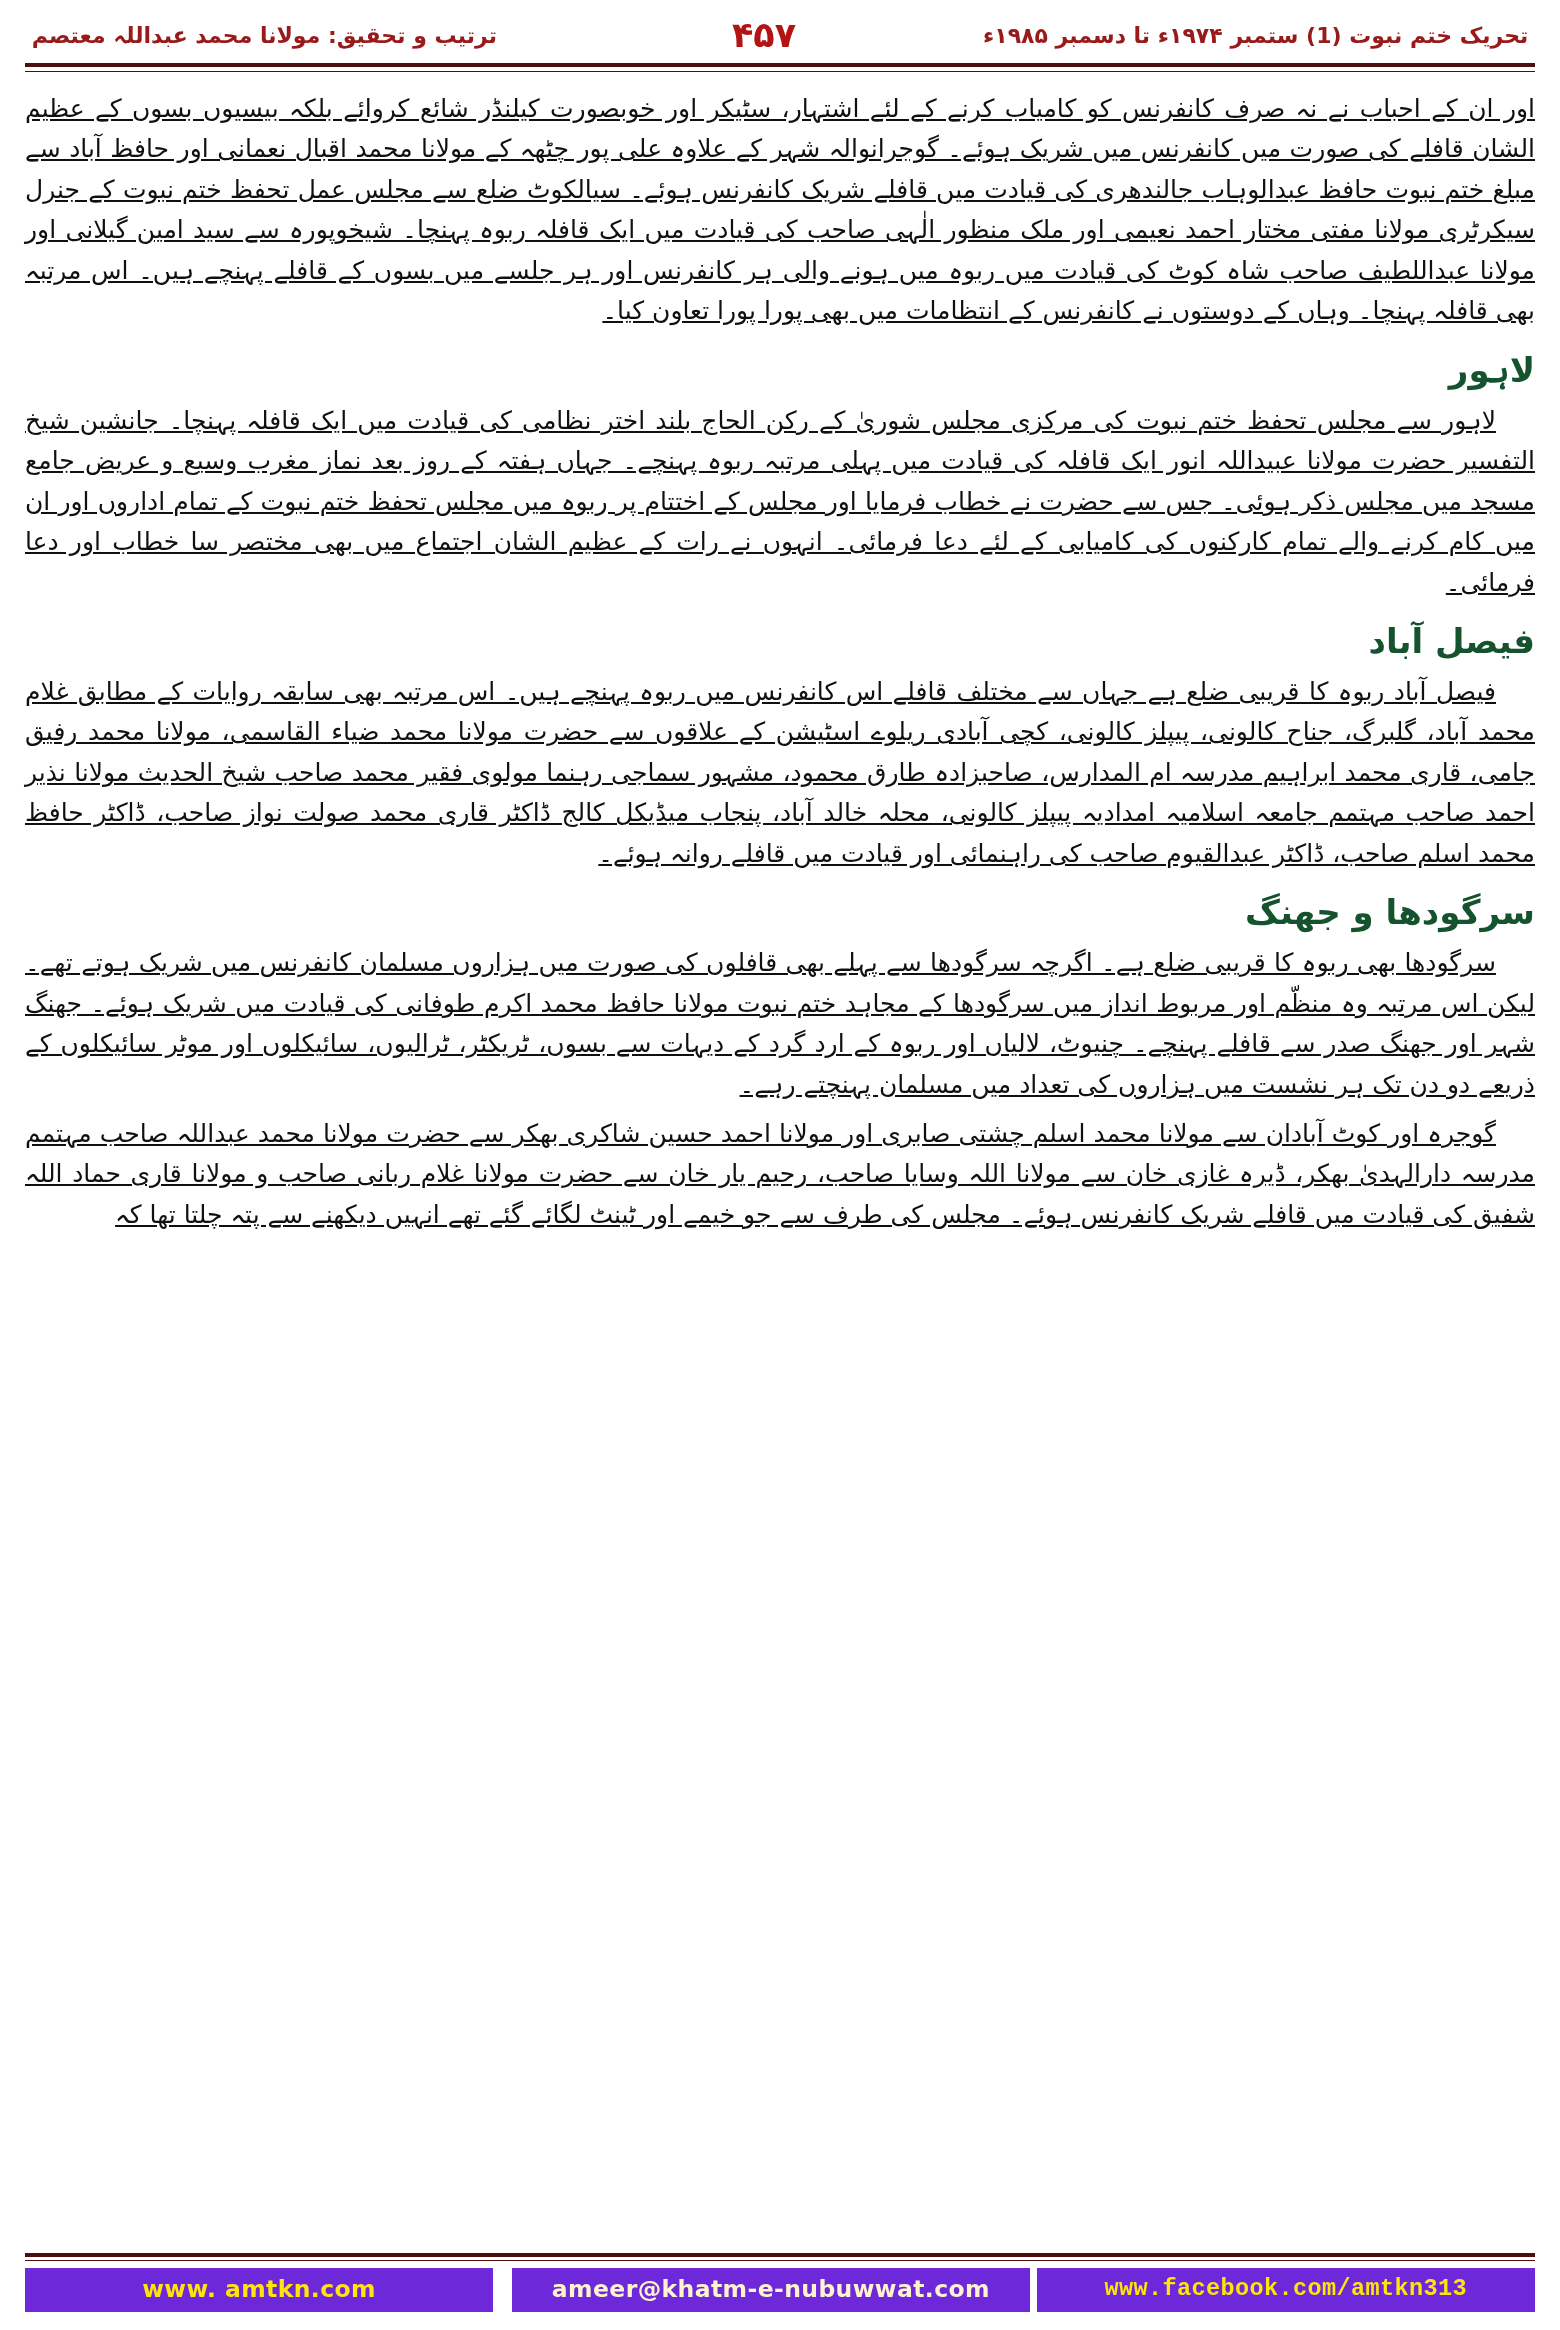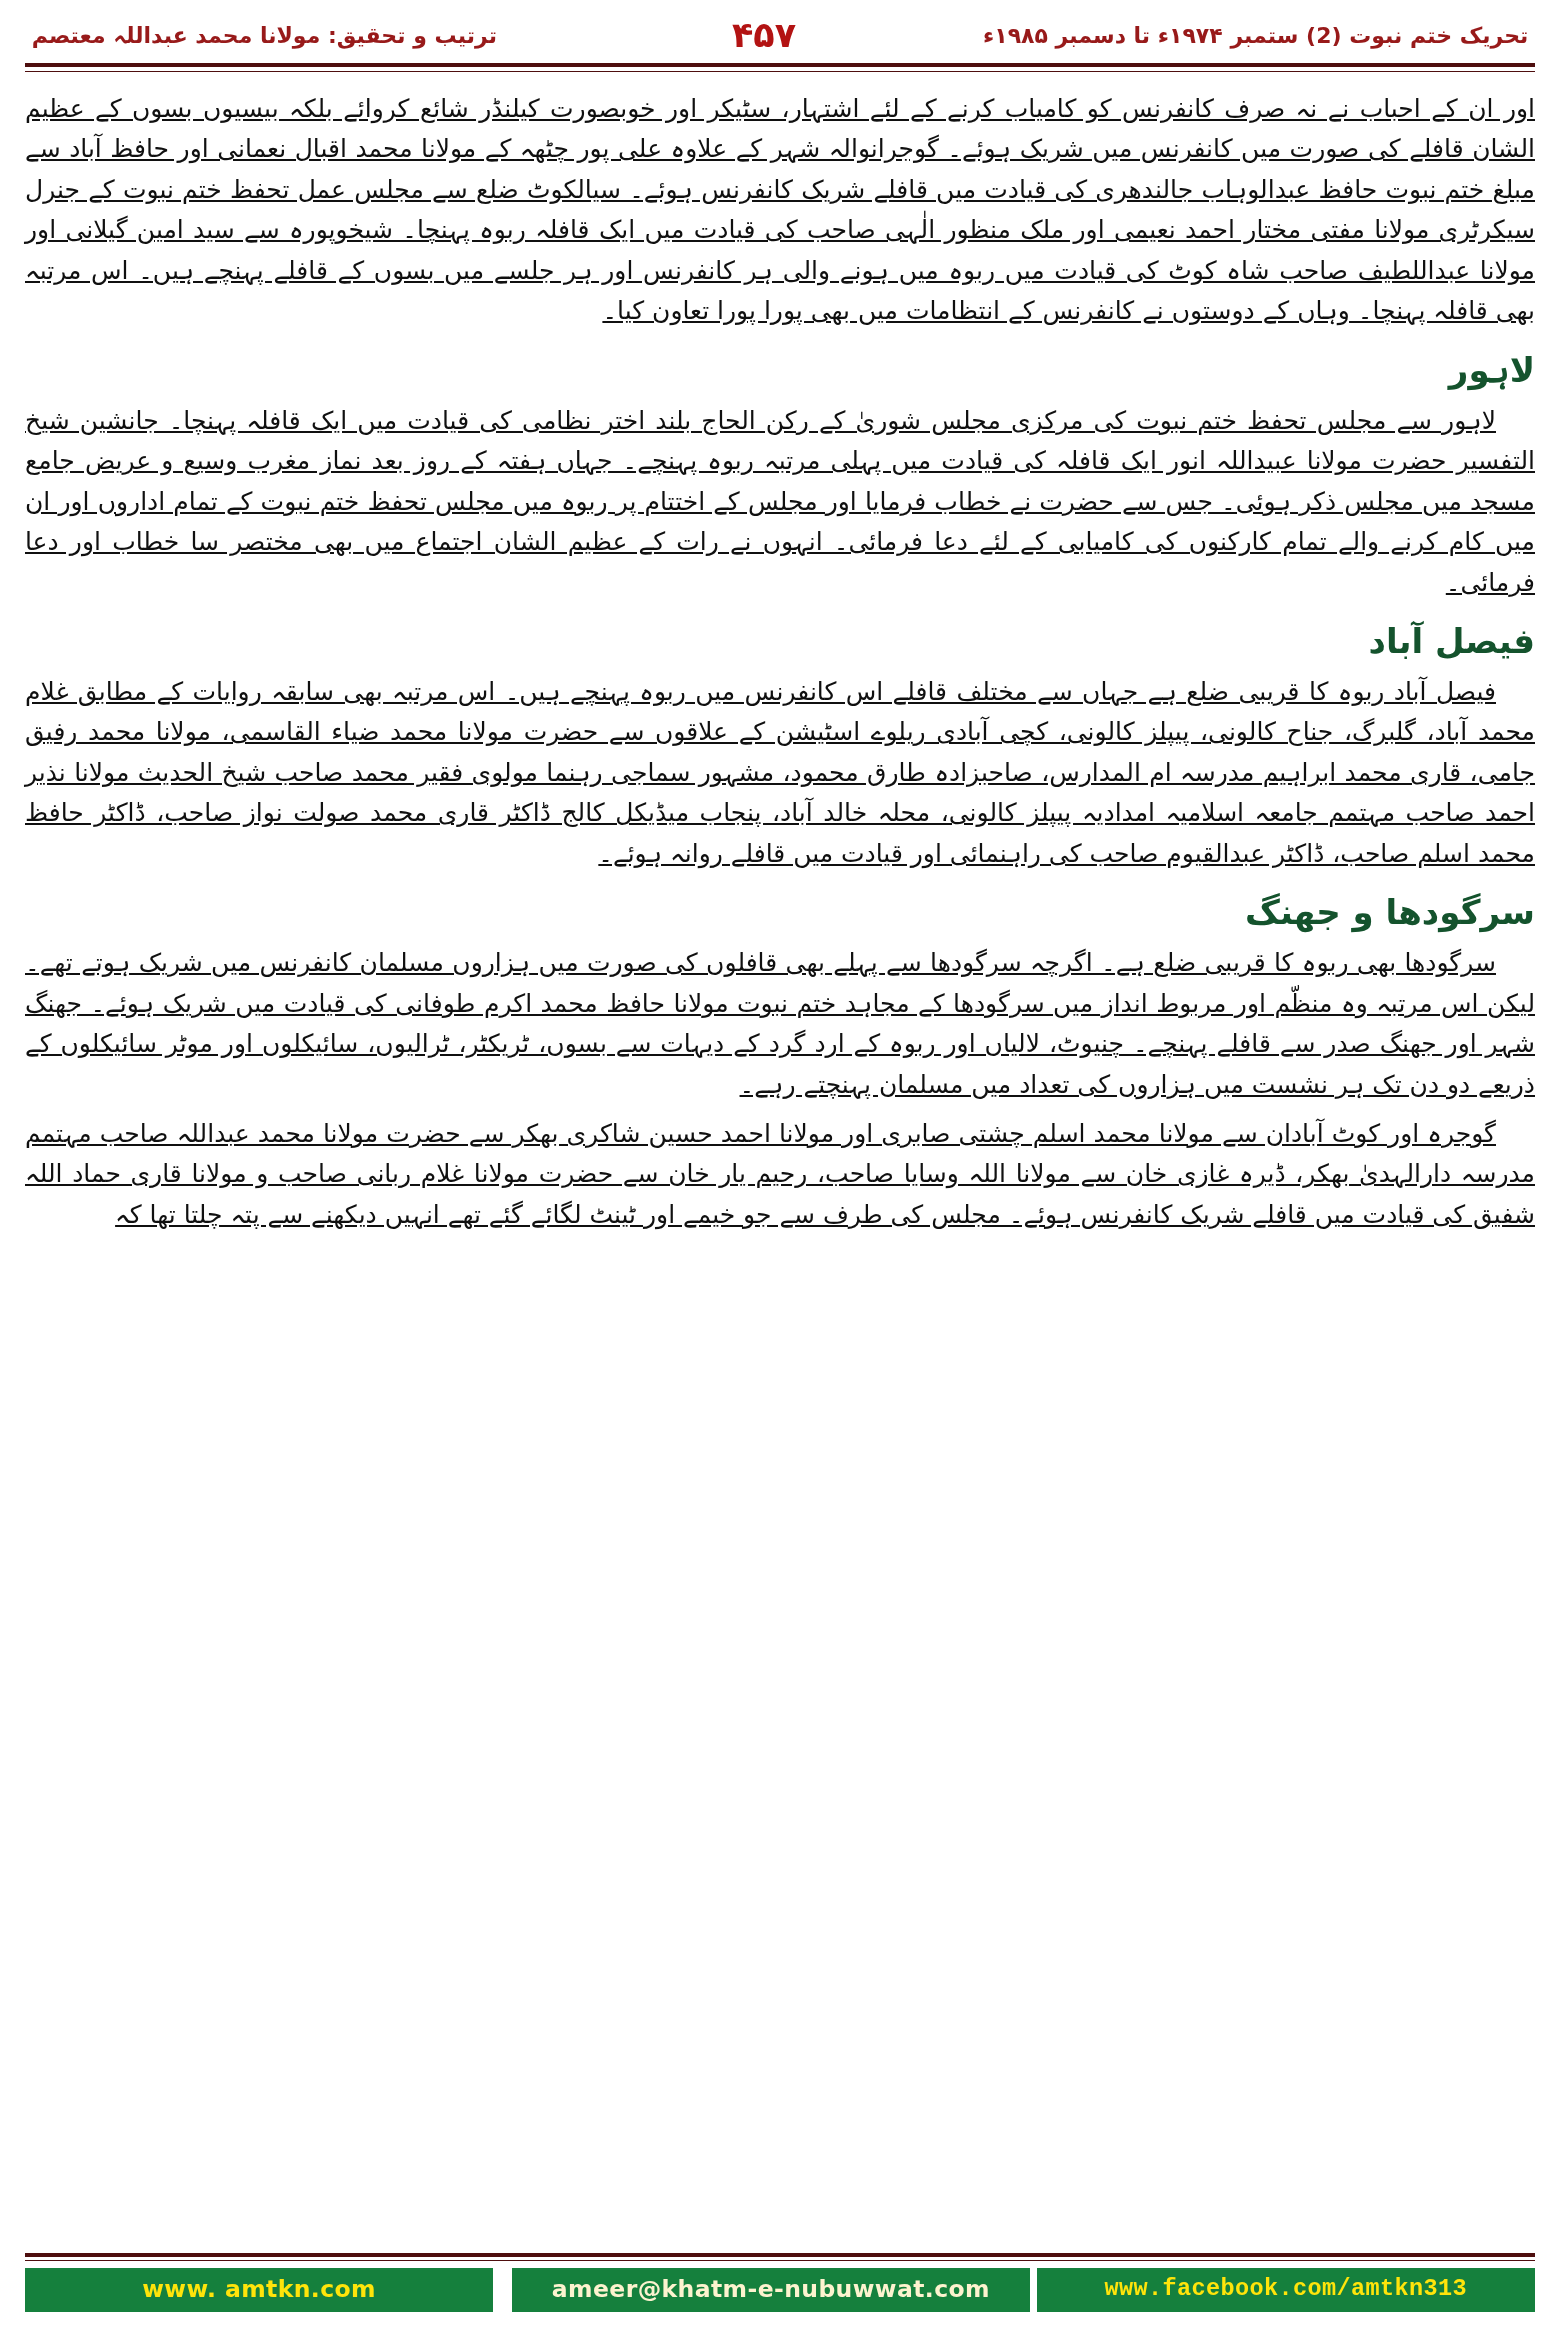--- a/index.html
+++ b/index.html
@@ -68,39 +68,39 @@
     height: 2.5px;
     margin-top: 13.4px;
   }
   footer {
     direction: ltr;
     display: flex;
     gap: 6.7px;
     margin-top: 6.7px;
   }
   .footer-cell {
-    background: #15803d;
+    background: #6d28d9;
     color: #ffe40b;
     font-size: 23.5px;
     font-weight: bold;
     text-align: center;
     padding: 7.6px 0 8.4px 0;
     letter-spacing: 0.4px;
   }
   .cell-left  { flex: 0 0 31%; }
   .cell-center{ flex: 1 1 auto; color: #fdf3cf; margin-left: 12px; }
   .cell-right { flex: 0 0 33%; font-family: Liberation Mono, monospace; }
 </style>
 </head>
 <body>
 
 <div class="page">
 
   <header class="header">
-    <div class="header-side">تحریک ختم نبوت (2) ستمبر ۱۹۷۴ء تا دسمبر ۱۹۸۵ء</div>
+    <div class="header-side">تحریک ختم نبوت (1) ستمبر ۱۹۷۴ء تا دسمبر ۱۹۸۵ء</div>
     <div class="header-center">۴۵۷</div>
     <div class="header-side">ترتیب و تحقیق:  مولانا محمد عبداللہ معتصم</div>
   </header>
 
   <div class="double-rule"></div>
 
   <main>
 
     <p>اور ان کے احباب نے نہ صرف کانفرنس کو کامیاب کرنے کے لئے اشتہار، سٹیکر اور خوبصورت کیلنڈر شائع کروائے بلکہ بیسیوں بسوں کے عظیم الشان قافلے کی صورت میں کانفرنس میں شریک ہوئے۔ گوجرانوالہ شہر کے علاوہ علی پور چٹھہ کے مولانا محمد اقبال نعمانی اور حافظ آباد سے مبلغ ختم نبوت حافظ عبدالوہاب جالندھری کی قیادت میں قافلے شریک کانفرنس ہوئے۔ سیالکوٹ ضلع سے مجلس عمل تحفظ ختم نبوت کے جنرل سیکرٹری مولانا مفتی مختار احمد نعیمی اور ملک منظور الٰہی صاحب کی قیادت میں ایک قافلہ ربوہ پہنچا۔ شیخوپورہ سے سید امین گیلانی اور مولانا عبداللطیف صاحب شاہ کوٹ کی قیادت میں ربوہ میں ہونے والی ہر کانفرنس اور ہر جلسے میں بسوں کے قافلے پہنچے ہیں۔ اس مرتبہ بھی قافلہ پہنچا۔ وہاں کے دوستوں نے کانفرنس کے انتظامات میں بھی پورا پورا تعاون کیا۔</p>
 

